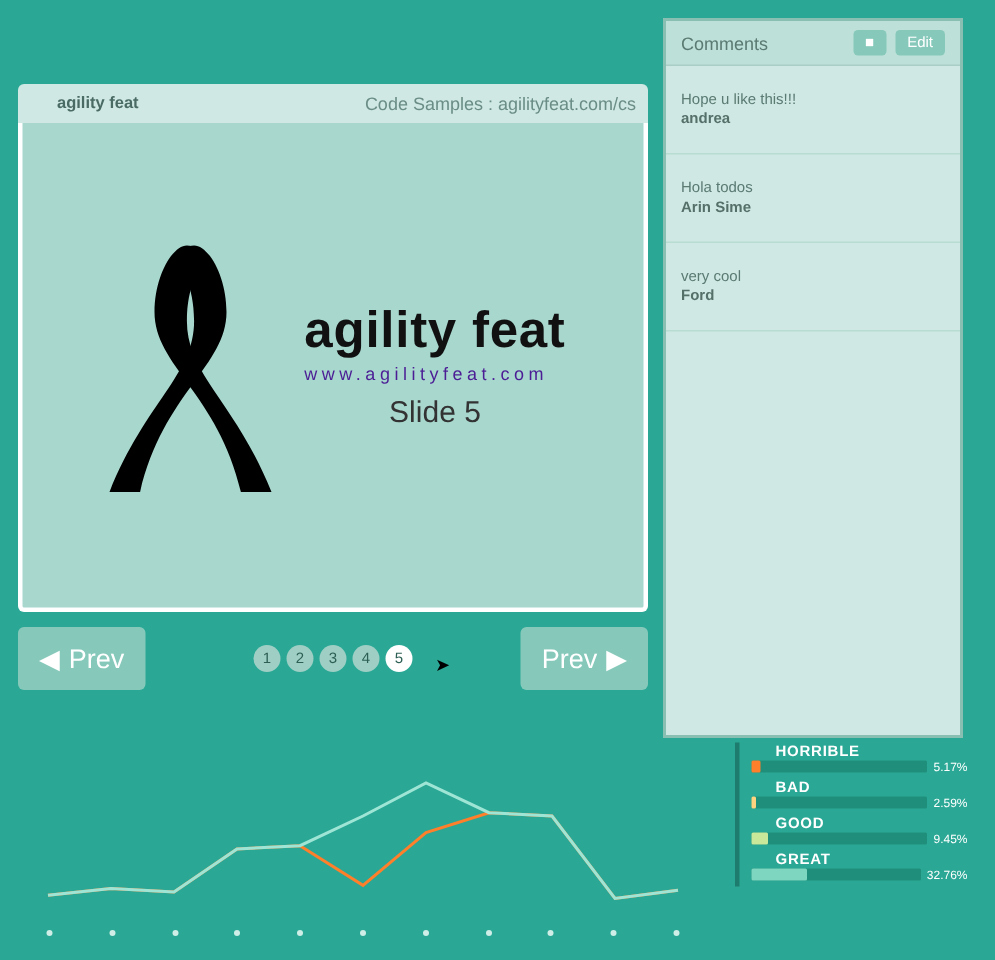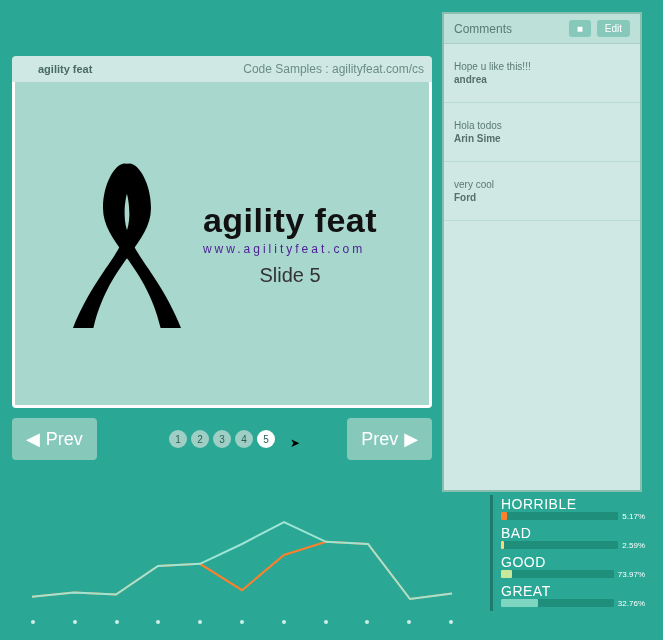--- a/index.html
+++ b/index.html
@@ -147,21 +147,21 @@
     background: #cfeee7;
   }
   
   .ratings {
     position: absolute;
     left: 490px; top: 495px;
     width: 155px;
     border-left: 3px solid #1d7c6d;
   }
   .rating-row { padding: 1px 0 3px 8px; }
-  .rating-label { font-size: 14px; font-weight: normal; color: #fff; letter-spacing: 0.5px; }
+  .rating-label { font-size: 10px; font-weight: bold; color: #fff; letter-spacing: 0.5px; margin-left: 16px; }
   .rating-bar-wrap {
     display: flex; gap: 4px;
   }
   .rating-track {
     flex: 1;
     height: 8px;
     background: #1f8f7c;
     border-radius: 1px;
     position: relative;
   }
@@ -286,21 +286,21 @@
         </div>
         <div class="rating-pct">2.59%</div>
       </div>
     </div>
     <div class="rating-row">
       <div class="rating-label">GOOD</div>
       <div class="rating-bar-wrap">
         <div class="rating-track">
           <div class="rating-fill" style="width: 9.45%; background: rgb(201, 232, 154);"></div>
         </div>
-        <div class="rating-pct">73.97%</div>
+        <div class="rating-pct">9.45%</div>
       </div>
     </div>
     <div class="rating-row">
       <div class="rating-label">GREAT</div>
       <div class="rating-bar-wrap">
         <div class="rating-track">
           <div class="rating-fill" style="width: 32.76%; background: rgb(127, 214, 192);"></div>
         </div>
         <div class="rating-pct">32.76%</div>
       </div>

